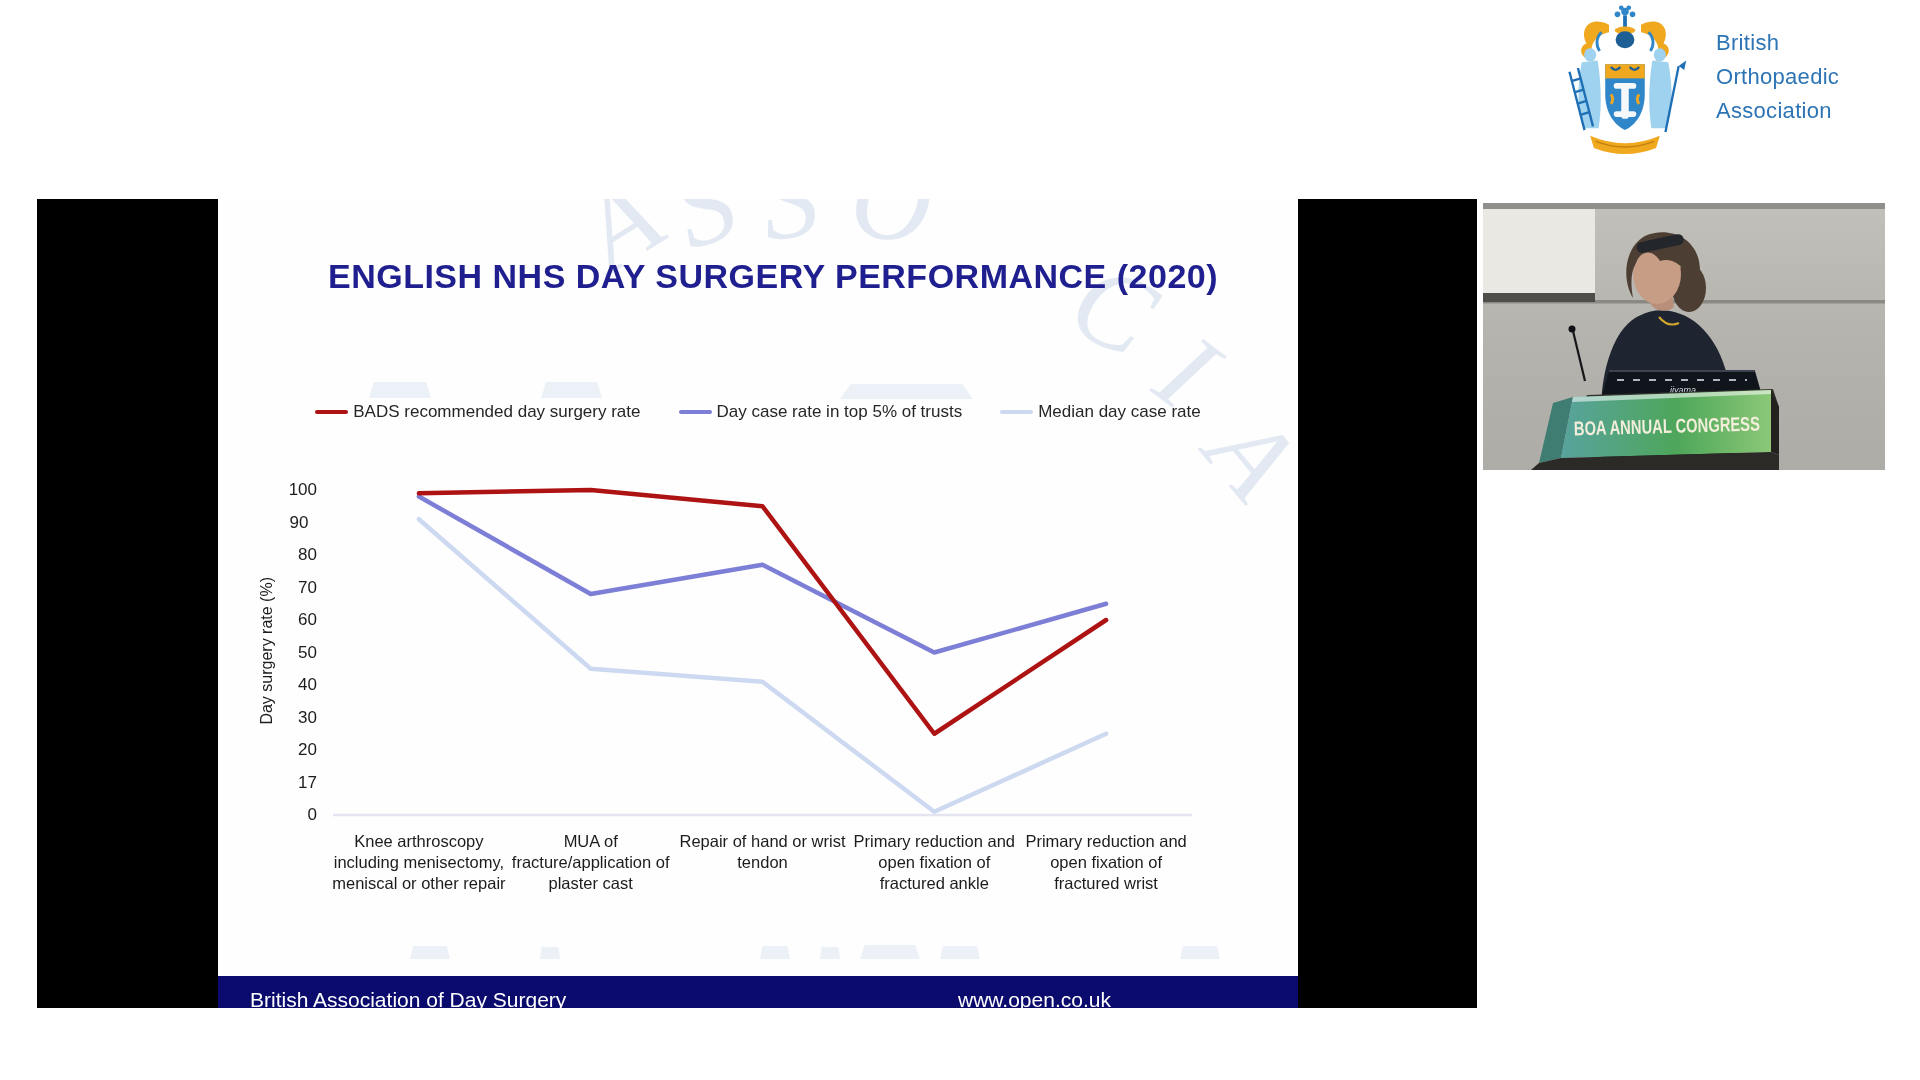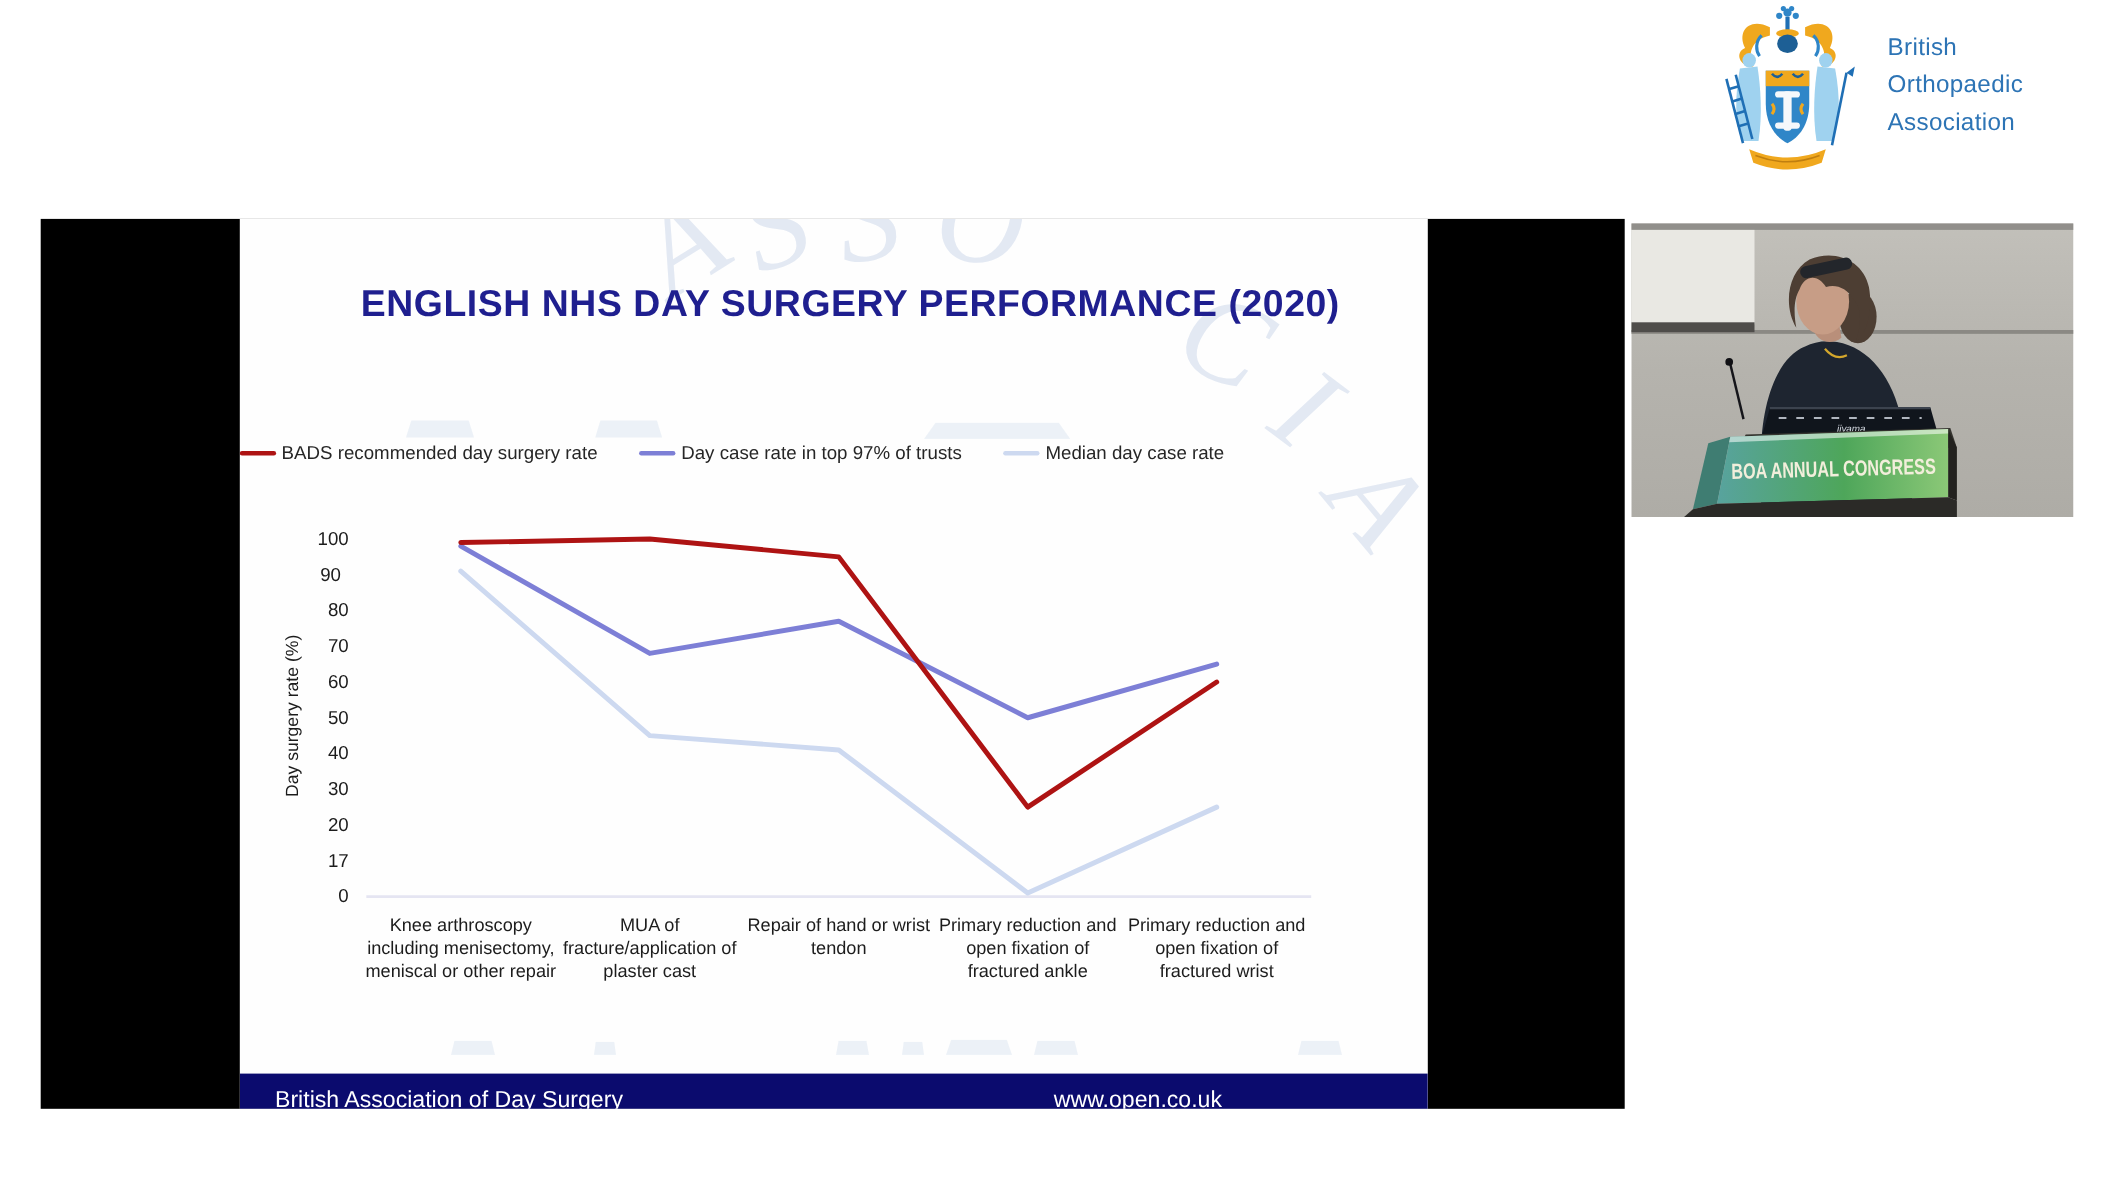--- a/index.html
+++ b/index.html
@@ -18,21 +18,21 @@
   .wm-letter{position:absolute;font-family:"Liberation Serif",serif;font-style:italic;
              color:#e3e9f3;user-select:none;}
   .wm-frag{position:absolute;background:#e9eef6;opacity:.85;
            clip-path:polygon(8% 0,92% 0,100% 100%,0 100%);}
 
   .slide-title{position:absolute;left:0;top:58px;width:100%;text-align:center;
                color:#1f1f8f;font-size:34px;font-weight:bold;letter-spacing:.5px;padding-left:15px;}
   .slide-subtitle{position:absolute;left:0;top:130px;width:100%;text-align:center;
                   color:#26269a;font-size:19px;}
 
-  .legend{position:absolute;left:0;top:203px;width:100%;display:flex;
+  .legend{position:absolute;left:0;top:203px;width:100%;display:flex;justify-content:center;
           align-items:center;gap:38px;}
   .legend-item{display:flex;align-items:center;gap:5px;}
   .legend-swatch{width:33px;height:4px;border-radius:2px;}
   .legend-label{font-size:17px;color:#262626;}
 
   .chart{position:absolute;left:0;top:240px;width:1080px;height:520px;}
   .ytick{position:absolute;width:44px;text-align:right;font-size:17px;color:#1c1c1c;}
   .xlabel{position:absolute;width:190px;text-align:center;font-size:16.5px;line-height:21px;
           color:#1c1c1c;white-space:pre-line;}
   .yaxis-title{position:absolute;left:36px;top:92px;height:240px;width:26px;
@@ -135,21 +135,21 @@
 
       <div class="slide-title">ENGLISH NHS DAY SURGERY PERFORMANCE (2020)</div>
 
       <div class="legend" id="legend">
           <div class="legend-item">
             <span class="legend-swatch" style="background: rgb(174, 19, 19);"></span>
             <span class="legend-label">BADS recommended day surgery rate</span>
           </div>
           <div class="legend-item">
             <span class="legend-swatch" style="background: rgb(125, 127, 214);"></span>
-            <span class="legend-label">Day case rate in top 97% of trusts</span>
+            <span class="legend-label">Day case rate in top 5% of trusts</span>
           </div>
           <div class="legend-item">
             <span class="legend-swatch" style="background: rgb(205, 217, 240);"></span>
             <span class="legend-label">Median day case rate</span>
           </div>
         </div>
 
       <div class="chart" id="chart">
         <div class="yaxis-title">
           <span>Day surgery rate (%)</span>
@@ -162,21 +162,21 @@
           </svg>
       <div class="ytick" style="left: 55px; top: 366px;">0</div>
           <div class="ytick" style="left: 55px; top: 333.5px;">17</div>
           <div class="ytick" style="left: 55px; top: 301px;">20</div>
           <div class="ytick" style="left: 55px; top: 268.5px;">30</div>
           <div class="ytick" style="left: 55px; top: 236px;">40</div>
           <div class="ytick" style="left: 55px; top: 203.5px;">50</div>
           <div class="ytick" style="left: 55px; top: 171px;">60</div>
           <div class="ytick" style="left: 55px; top: 138.5px;">70</div>
           <div class="ytick" style="left: 55px; top: 106px;">80</div>
-          <div class="ytick" style="left: 48px; top: 73.5px;">90</div>
+          <div class="ytick" style="left: 59px; top: 73.5px; text-align: center;">90</div>
           <div class="ytick" style="left: 55px; top: 41px;">100</div>
           <div class="xlabel" style="left: 105.9px; top: 392px;">Knee arthroscopy
 including menisectomy,
 meniscal or other repair</div>
           <div class="xlabel" style="left: 277.7px; top: 392px;">MUA of
 fracture/application of
 plaster cast</div>
           <div class="xlabel" style="left: 449.5px; top: 392px;">Repair of hand or wrist
 tendon</div>
           <div class="xlabel" style="left: 621.3px; top: 392px;">Primary reduction and

